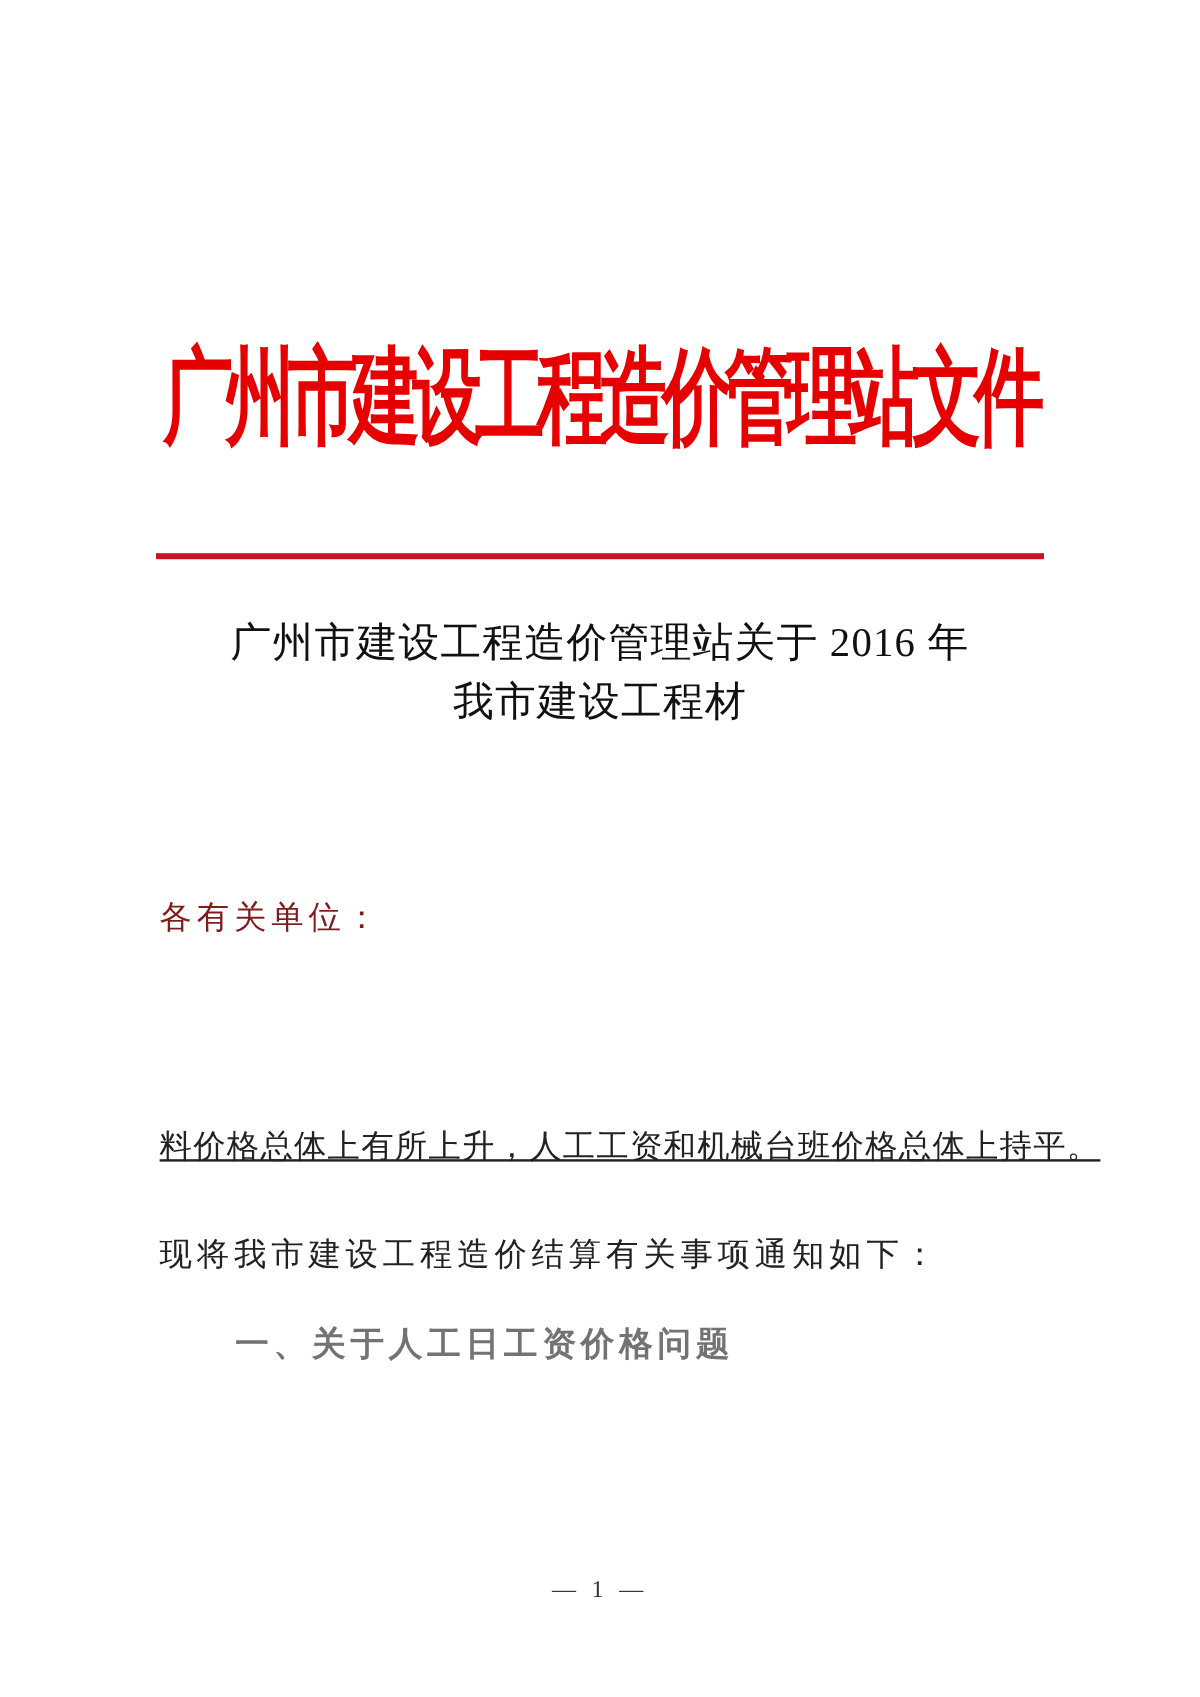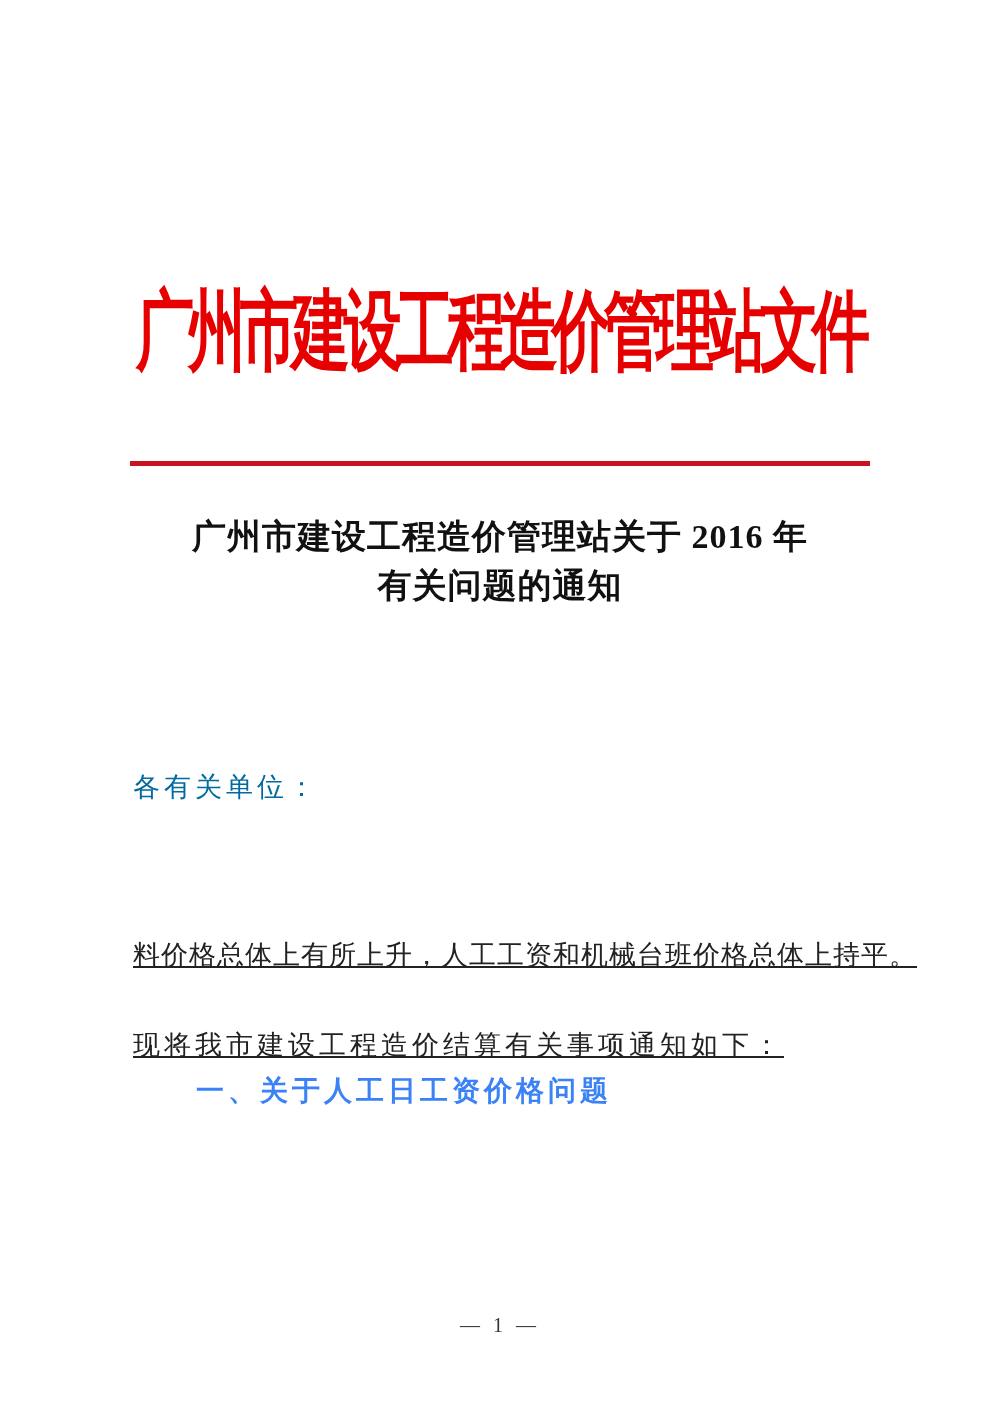--- a/index.html
+++ b/index.html
@@ -49,52 +49,51 @@
     height: 5px;
   }
   .doc-title {
     position: absolute;
     top: 512px;
     left: 0;
     width: 100%;
     text-align: center;
     font-size: 34px;
     line-height: 49px;
-    font-weight: bold;
+    font-weight: normal;
     letter-spacing: 1px;
     color: #111111;
   }
   .salutation {
     position: absolute;
     top: 746px;
     left: 133px;
     font-size: 27px;
     letter-spacing: 4px;
-    color: #0369a1;
-    margin-top: 23px;
+    color: #7f1d1d;
   }
   .body-line {
     position: absolute;
     font-size: 27px;
     letter-spacing: 1px;
     white-space: nowrap;
     color: #222222;
   }
   .body-line-1 { top: 847px; left: 196px; }
   .body-line-2 { top: 937px; left: 133px; text-decoration: underline; }
-  .body-line-3 { top: 1027px; left: 133px; letter-spacing: 4px; text-decoration: underline; }
+  .body-line-3 { top: 1027px; left: 133px; letter-spacing: 4px; }
   .section-heading {
     position: absolute;
-    top: 1072px;
+    top: 1101px;
     left: 196px;
     font-family: "Liberation Sans", sans-serif;
     font-size: 28px;
     font-weight: bold;
     letter-spacing: 4px;
-    color: #3b82f6;
+    color: #737373;
   }
   .page-footer {
     position: absolute;
     top: 1314px;
     left: 0;
     width: 100%;
     text-align: center;
     font-size: 20px;
     letter-spacing: 4px;
     color: #333333;
@@ -105,21 +104,21 @@
 
 <div class="page">
 
   <div class="red-header" style="color: rgb(230, 0, 0);">广州市建设工程造价管理站文件</div>
 
 
   <div class="red-rule" style="background: rgb(200, 20, 32);"></div>
 
   <div class="doc-title">
     <div>广州市建设工程造价管理站关于 2016 年</div>
-    <div>有关问题的通知</div>
+    <div>我市建设工程材</div>
   </div>
 
   <div class="salutation">各有关单位：</div>
 
 
   <div class="body-line body-line-2">料价格总体上有所上升，人工工资和机械台班价格总体上持平。</div>
 
   <div class="body-line body-line-3">现将我市建设工程造价结算有关事项通知如下：</div>
 
   <div class="section-heading">一、关于人工日工资价格问题</div>

